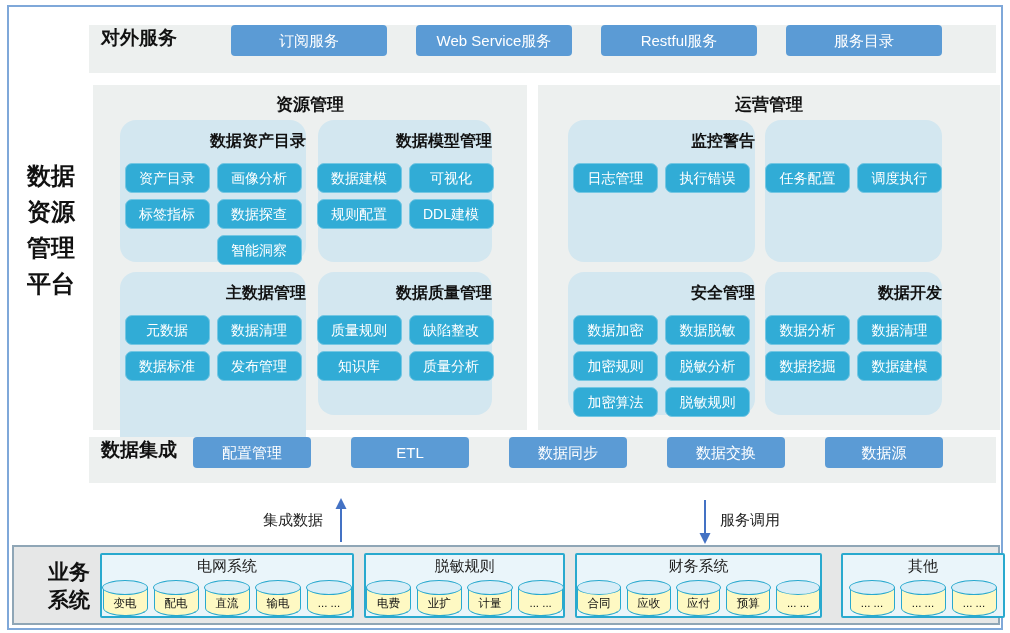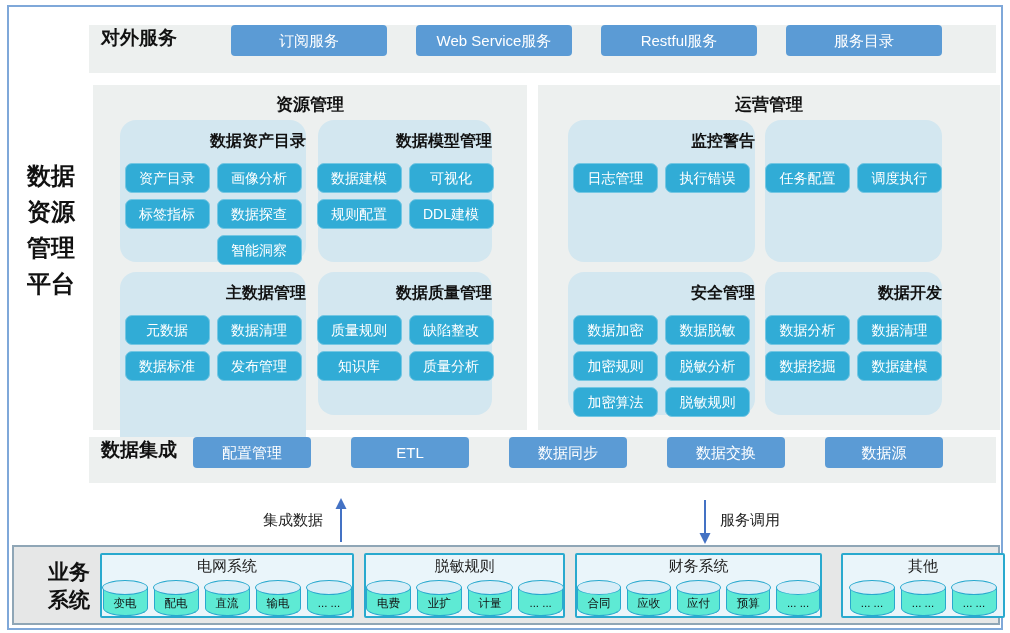--- a/index.html
+++ b/index.html
@@ -67,21 +67,21 @@
                font-weight: bold; font-size: 21px; line-height: 28px; color: #111; }
   .biz-title span { display: block; }
   .biz-group { position: absolute; top: 6px; height: 65px; background: #eaf5fa;
                border: 2px solid #29a9ce; border-radius: 2px; }
   .bg-1 { left: 86px;  width: 254px; }
   .bg-2 { left: 350px; width: 201px; }
   .bg-3 { left: 561px; width: 247px; }
   .bg-4 { left: 819px; width: 164px; margin-left: 8px; }
   .biz-group-title { text-align: center; font-size: 15px; color: #222; margin-top: 2px; }
   .cyl-row { display: flex; justify-content: center; gap: 6px; margin-top: 11px; }
-  .cyl { position: relative; width: 45px; height: 29px; background: #5eead4;
+  .cyl { position: relative; width: 45px; height: 29px; background: #fef9c3;
          border: 1.5px solid #29a9ce; border-top: none;
          border-radius: 0 0 22px 22px / 0 0 8px 8px;
          display: flex; align-items: center; justify-content: center; padding-top: 4px; }
   .cyl::before { content: ""; position: absolute; left: -1.5px; right: -1.5px; top: -7px;
                  height: 13px; background: #d8edf7; border: 1.5px solid #29a9ce;
                  border-radius: 50%; }
   .cyl b { position: relative; z-index: 1; font-weight: normal; font-size: 11.5px; color: #111; }
 </style>
 </head>
 <body>

